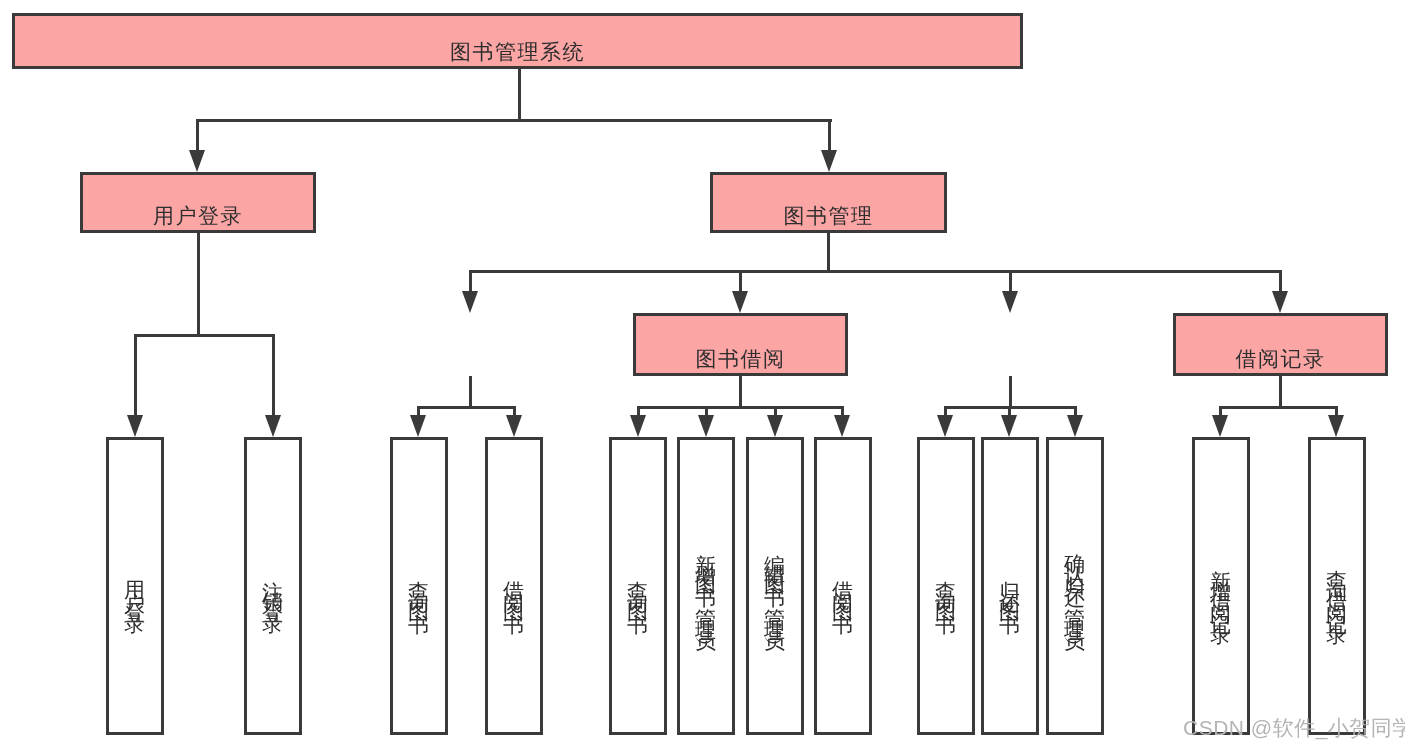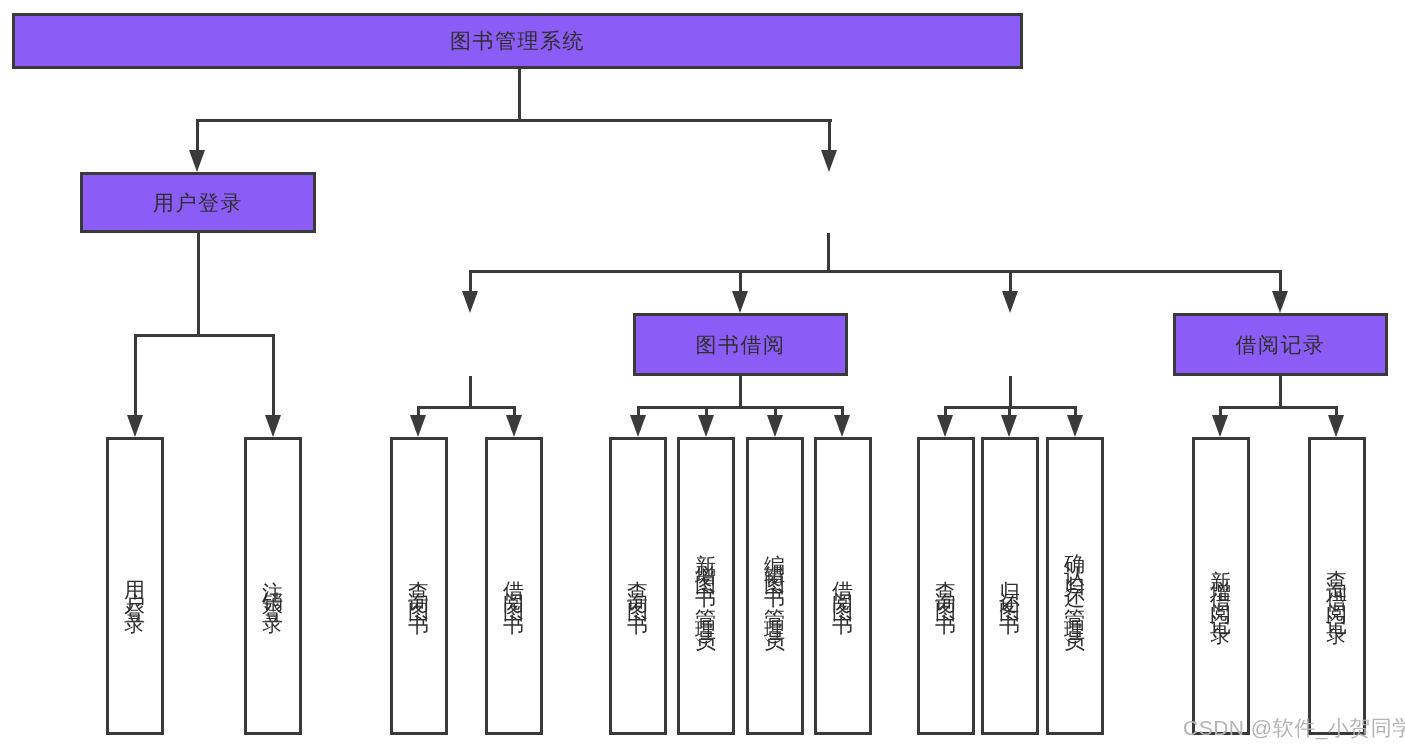--- a/index.html
+++ b/index.html
@@ -11,22 +11,22 @@
   #canvas{
     position:relative;
     width:1405px;height:747px;
     background:#ffffff;
     overflow:hidden;
   }
   
   .hbox{
     position:absolute;
     border:3px solid var(--line);
-    background:#8b5cf6;
-    display:flex;align-items:center;justify-content:center;
+    background:#fca5a5;
+    display:flex;align-items:flex-end;justify-content:center;
     font-size:21px;letter-spacing:1.5px;
     box-sizing:border-box;
   }
   .vbox{
     position:absolute;
     border:3px solid var(--line);
     background:#fff;
     width:58px;height:298px;top:437px;
     display:flex;align-items:center;justify-content:center;
     box-sizing:border-box;
@@ -70,20 +70,23 @@
 
   <div class="vline" style="left:518px;top:69px;height:52px;"></div>
   <div class="hline" style="left:196px;top:119px;width:636px;"></div>
   <div class="vline" style="left:196px;top:119px;height:34px;"></div>
   <div class="tri" style="left:189px;top:150px;"></div>
   <div class="vline" style="left:828px;top:119px;height:34px;"></div>
   <div class="tri" style="left:821px;top:150px;"></div>
 
   <div class="hbox" style="left:80px;top:172px;width:236px;height:61px;">
     <span>用户登录</span>
+  </div>
+  <div class="hbox" style="left:710px;top:172px;width:237px;height:61px;">
+    <span>图书管理</span>
   </div>
 
   <div class="vline" style="left:197px;top:233px;height:103px;"></div>
   <div class="hline" style="left:134px;top:334px;width:141px;"></div>
   <div class="vline" style="left:134px;top:334px;height:83px;"></div>
   <div class="tri" style="left:127px;top:415px;"></div>
   <div class="vline" style="left:272px;top:334px;height:83px;"></div>
   <div class="tri" style="left:265px;top:415px;"></div>
 
   <div class="vline" style="left:827px;top:233px;height:39px;"></div>

